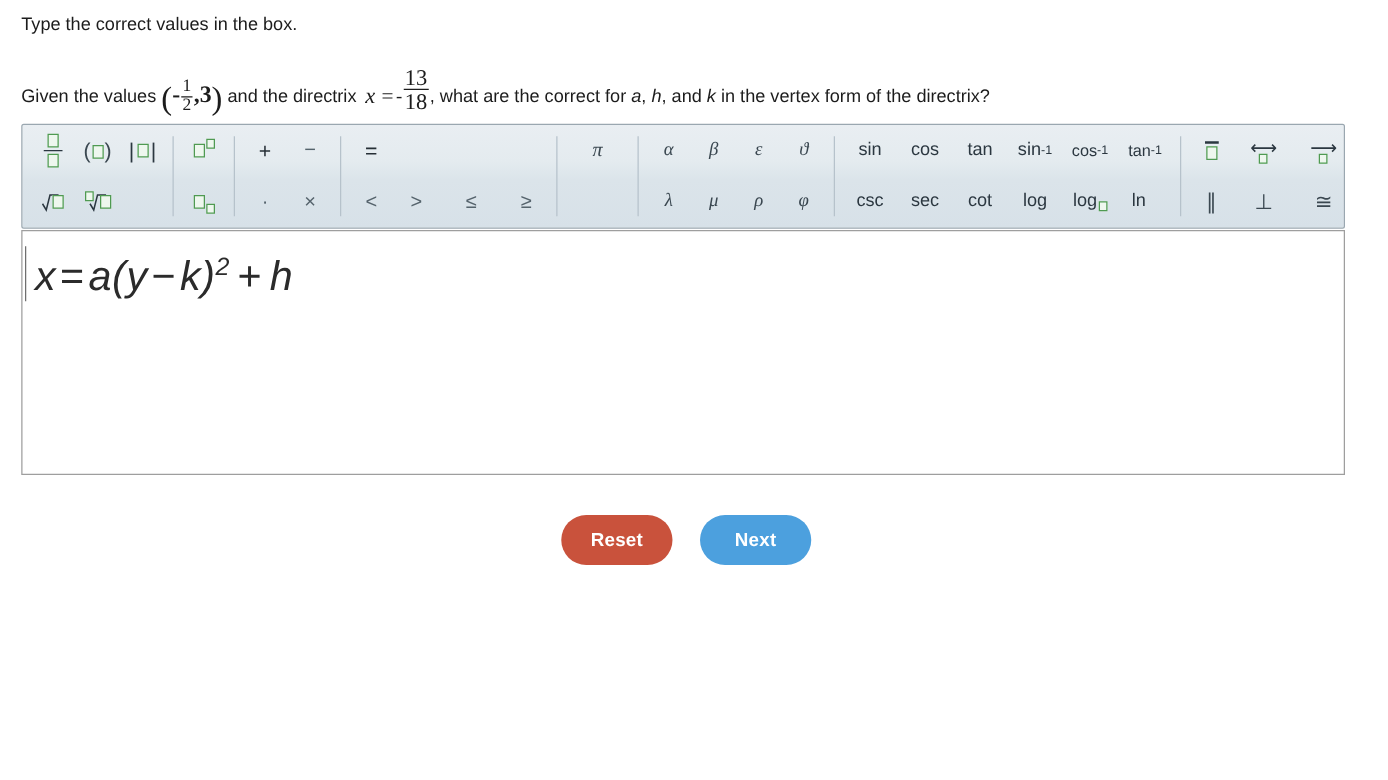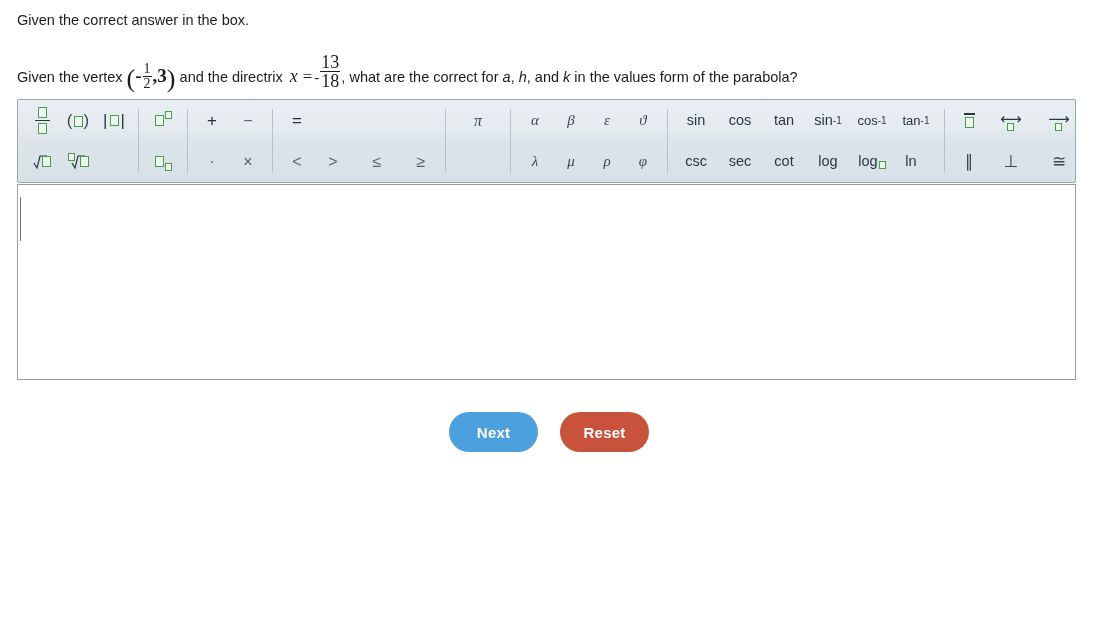--- a/index.html
+++ b/index.html
@@ -264,31 +264,31 @@
     color: #ffffff;
     cursor: pointer;
     letter-spacing: 0.2px;
   }
   #reset-button { background: #c9523c; }
   #next-button  { background: #4ca0de; }
 </style>
 </head>
 <body>
 
-<div class="instruction">Given the correct answer in the box.</div>
+<div class="instruction">Type the correct values in the box.</div>
 
 <div class="question">
-  <span>Given the vertex</span>
+  <span>Given the values</span>
   <span class="paren-big">(</span><span class="vertex-num">-</span><span class="frac" style="font-size:14px"><span class="num">1</span><span class="den">2</span></span><span class="vertex-num">,</span><span class="vertex-num">3</span><span class="paren-big">)</span>
   <span>and the directrix</span>
   <span class="var-x">x</span><span class="eqsign">=</span><span class="minus-sm">-</span><span class="frac frac-sm"><span class="num">13</span><span class="den">18</span></span><span>, what are the correct for</span>
   <span class="ital">a</span><span>,</span>
   <span class="ital">h</span><span>, and</span>
   <span class="ital">k</span>
-  <span>in the values form of the parabola?</span>
+  <span>in the vertex form of the directrix?</span>
 </div>
 
 <div id="math-toolbar">
 
   <div class="tb-group">
     <div class="tb-col">
       <div class="tb-row">
         <div class="tb-btn">
           <span class="glyph-frac">
             <span class="ph"></span>
@@ -477,18 +477,21 @@
         <div class="tb-btn sym" style="min-width:38px">≅</div>
 
       </div>
     </div>
   </div>
 
 </div>
 
 <div id="answer-box">
   <div class="caret"></div>
+  <div class="answer-expr">
+    <span>x</span><span class="opn">=</span><span>a</span><span>(</span><span>y</span><span class="opn">−</span><span>k</span><span>)</span><span class="sup2">2</span><span class="opn" style="padding:0 6px">+</span><span>h</span>
+  </div>
 </div>
 
 <div class="btn-row">
+  <button class="pill" id="reset-button">Reset</button>
   <button class="pill" id="next-button">Next</button>
-  <button class="pill" id="reset-button">Reset</button>
 </div>
 
 </body></html>

